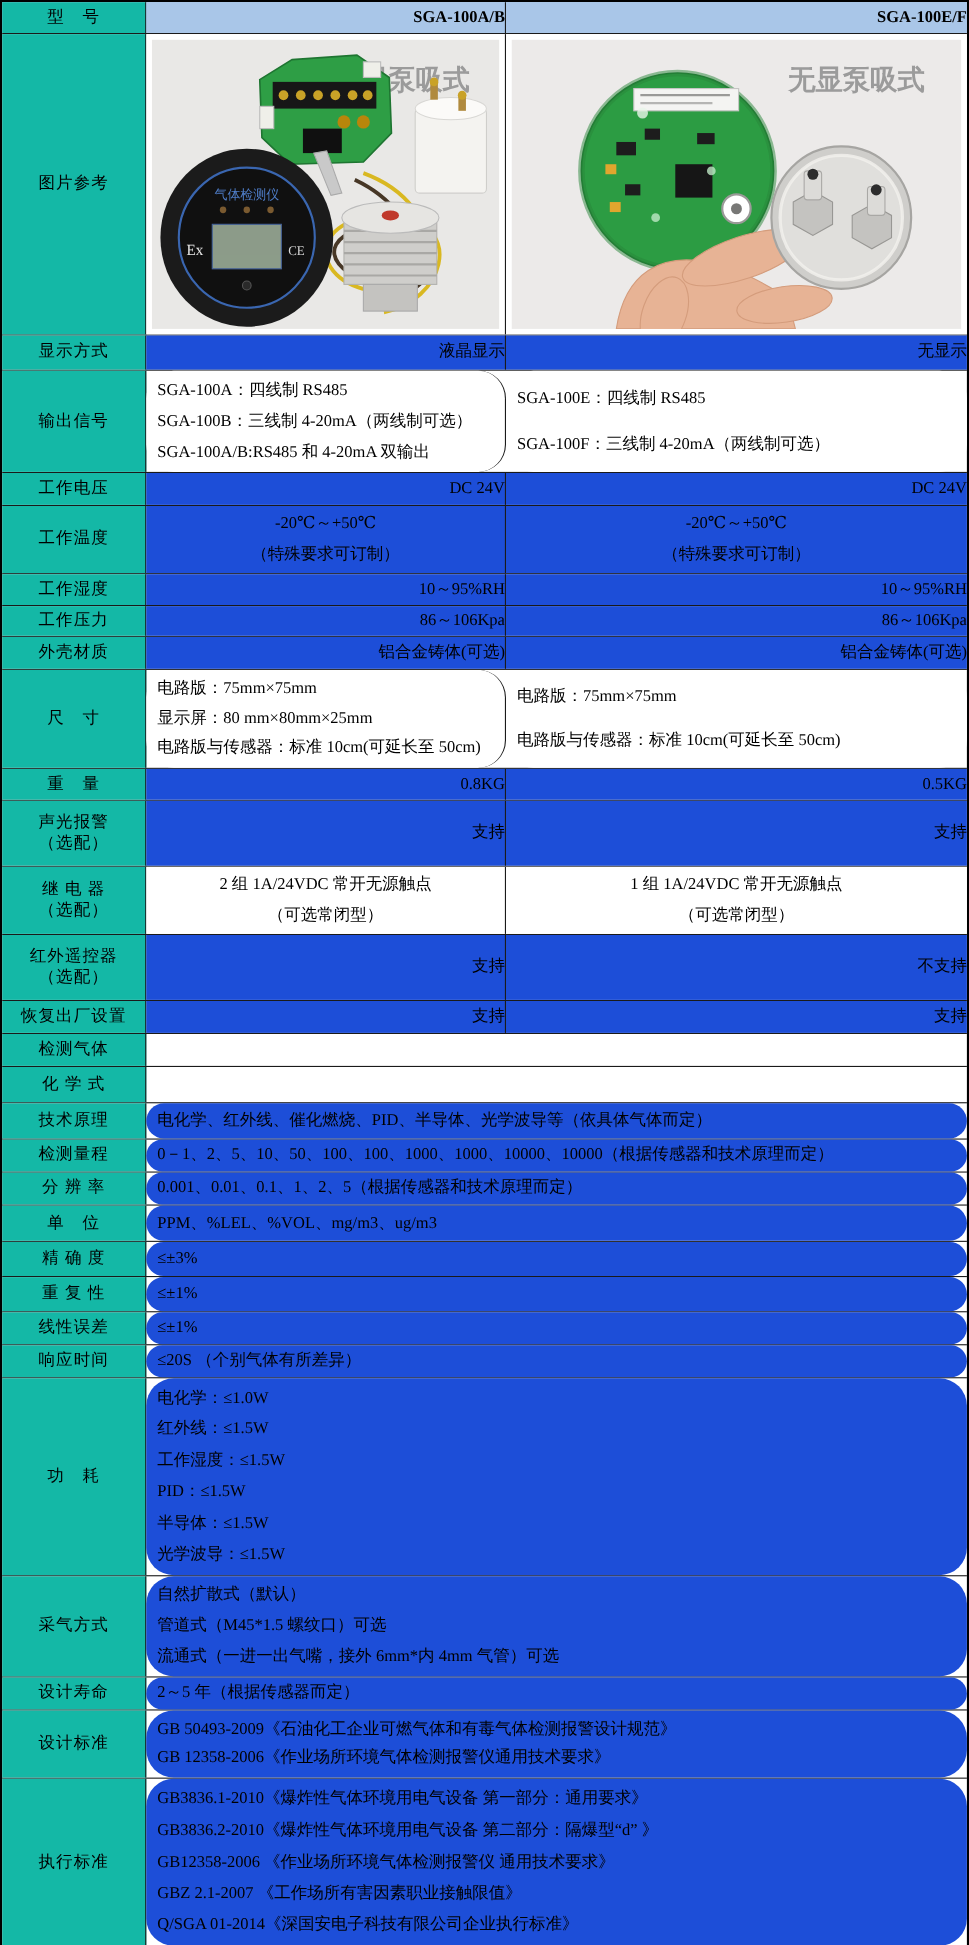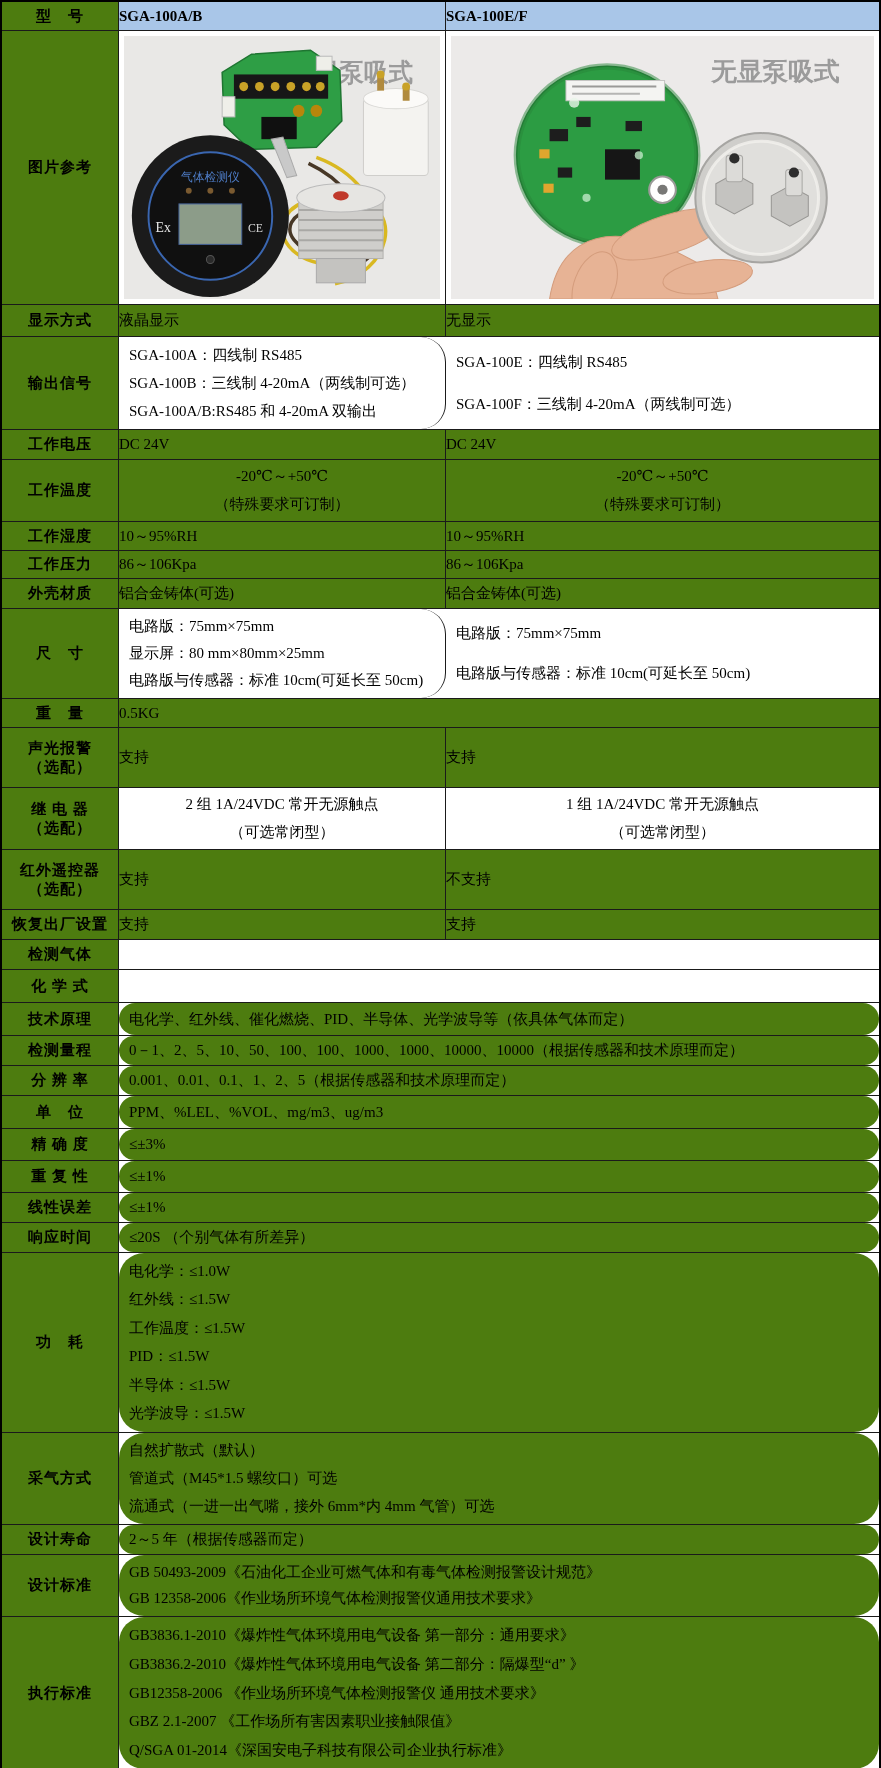--- a/index.html
+++ b/index.html
@@ -5,32 +5,32 @@
   html,body{margin:0;padding:0;background:#ffffff;}
   body{font-family:"Liberation Serif","DejaVu Serif",serif;color:#000;}
   .tbl{
     width:877px;margin:0;border:2px solid #000;
     font-size:15px;line-height:1.25;
   }
   .row{display:flex;border-top:1px solid #1a1a1a;box-sizing:border-box;}
   .row:first-child{border-top:none;}
   .cell{box-sizing:border-box;display:flex;}
   .lab{
-    width:117px;background:#4d7c0f;font-weight:bold;
+    width:131px;background:#14b8a6;font-weight:normal;
     border-right:1px solid #1a1a1a;
     flex-direction:column;align-items:center;justify-content:center;
     text-align:center;letter-spacing:1px;flex:none;
   }
   .lab .labline{display:block;}
   .c2{width:327px;border-right:1px solid #1a1a1a;flex:none;}
   .c3{flex:1;text-align:right;}
   .span{flex:1;}
-  .blue{background:#4d7c0f;}
+  .blue{background:#1d4ed8;}
   .white{background:#ffffff;}
-  .center{align-items:center;justify-content:flex-start;text-align:center;}
+  .center{align-items:center;justify-content:flex-end;text-align:center;}
   .left{flex-direction:column;justify-content:space-around;align-items:flex-start;padding:4px 10px;border-radius:25px;}
   .leftline{display:block;white-space:nowrap;}
   .hdr{background:#a9c6e8;font-weight:bold;}
   .hdr .c2,.hdr .c3{background:#a9c6e8;}
   .imgcell{padding:5px;align-items:center;justify-content:center;}
   .imgcell svg{display:block;width:100%;height:100%;}
   .twoLineCenter{flex-direction:column;align-items:center;justify-content:space-around;text-align:center;padding:3px 16px;}
 </style>
 </head>
 <body>
@@ -269,20 +269,23 @@
     <div class="cell c3 white left">
       <span class="leftline">电路版：75mm×75mm</span>
       <span class="leftline">电路版与传感器：标准 10cm(可延长至 50cm)</span>
     </div>
   </div>
 
   <div class="row" style="height:29px">
     <div class="cell lab">
         <span>重　量</span>
       </div>
+    <div class="cell c2 blue center">
+        <span>0.8KG</span>
+      </div>
     <div class="cell c3 blue center">
         <span>0.5KG</span>
       </div>
   </div>
 
   <div class="row" style="height:60px">
     <div class="cell lab">
       <span class="labline">声光报警</span>
       <span class="labline">（选配）</span>
     </div>
@@ -418,21 +421,21 @@
       </div>
   </div>
 
   <div class="row" style="height:180px">
     <div class="cell lab">
         <span>功　耗</span>
       </div>
     <div class="cell span blue left">
       <span class="leftline">电化学：≤1.0W</span>
       <span class="leftline">红外线：≤1.5W</span>
-      <span class="leftline">工作温度：≤1.5W</span>
+      <span class="leftline">工作湿度：≤1.5W</span>
       <span class="leftline">PID：≤1.5W</span>
       <span class="leftline">半导体：≤1.5W</span>
       <span class="leftline">光学波导：≤1.5W</span>
     </div>
   </div>
 
   <div class="row" style="height:92px">
     <div class="cell lab">
         <span>采气方式</span>
       </div>

